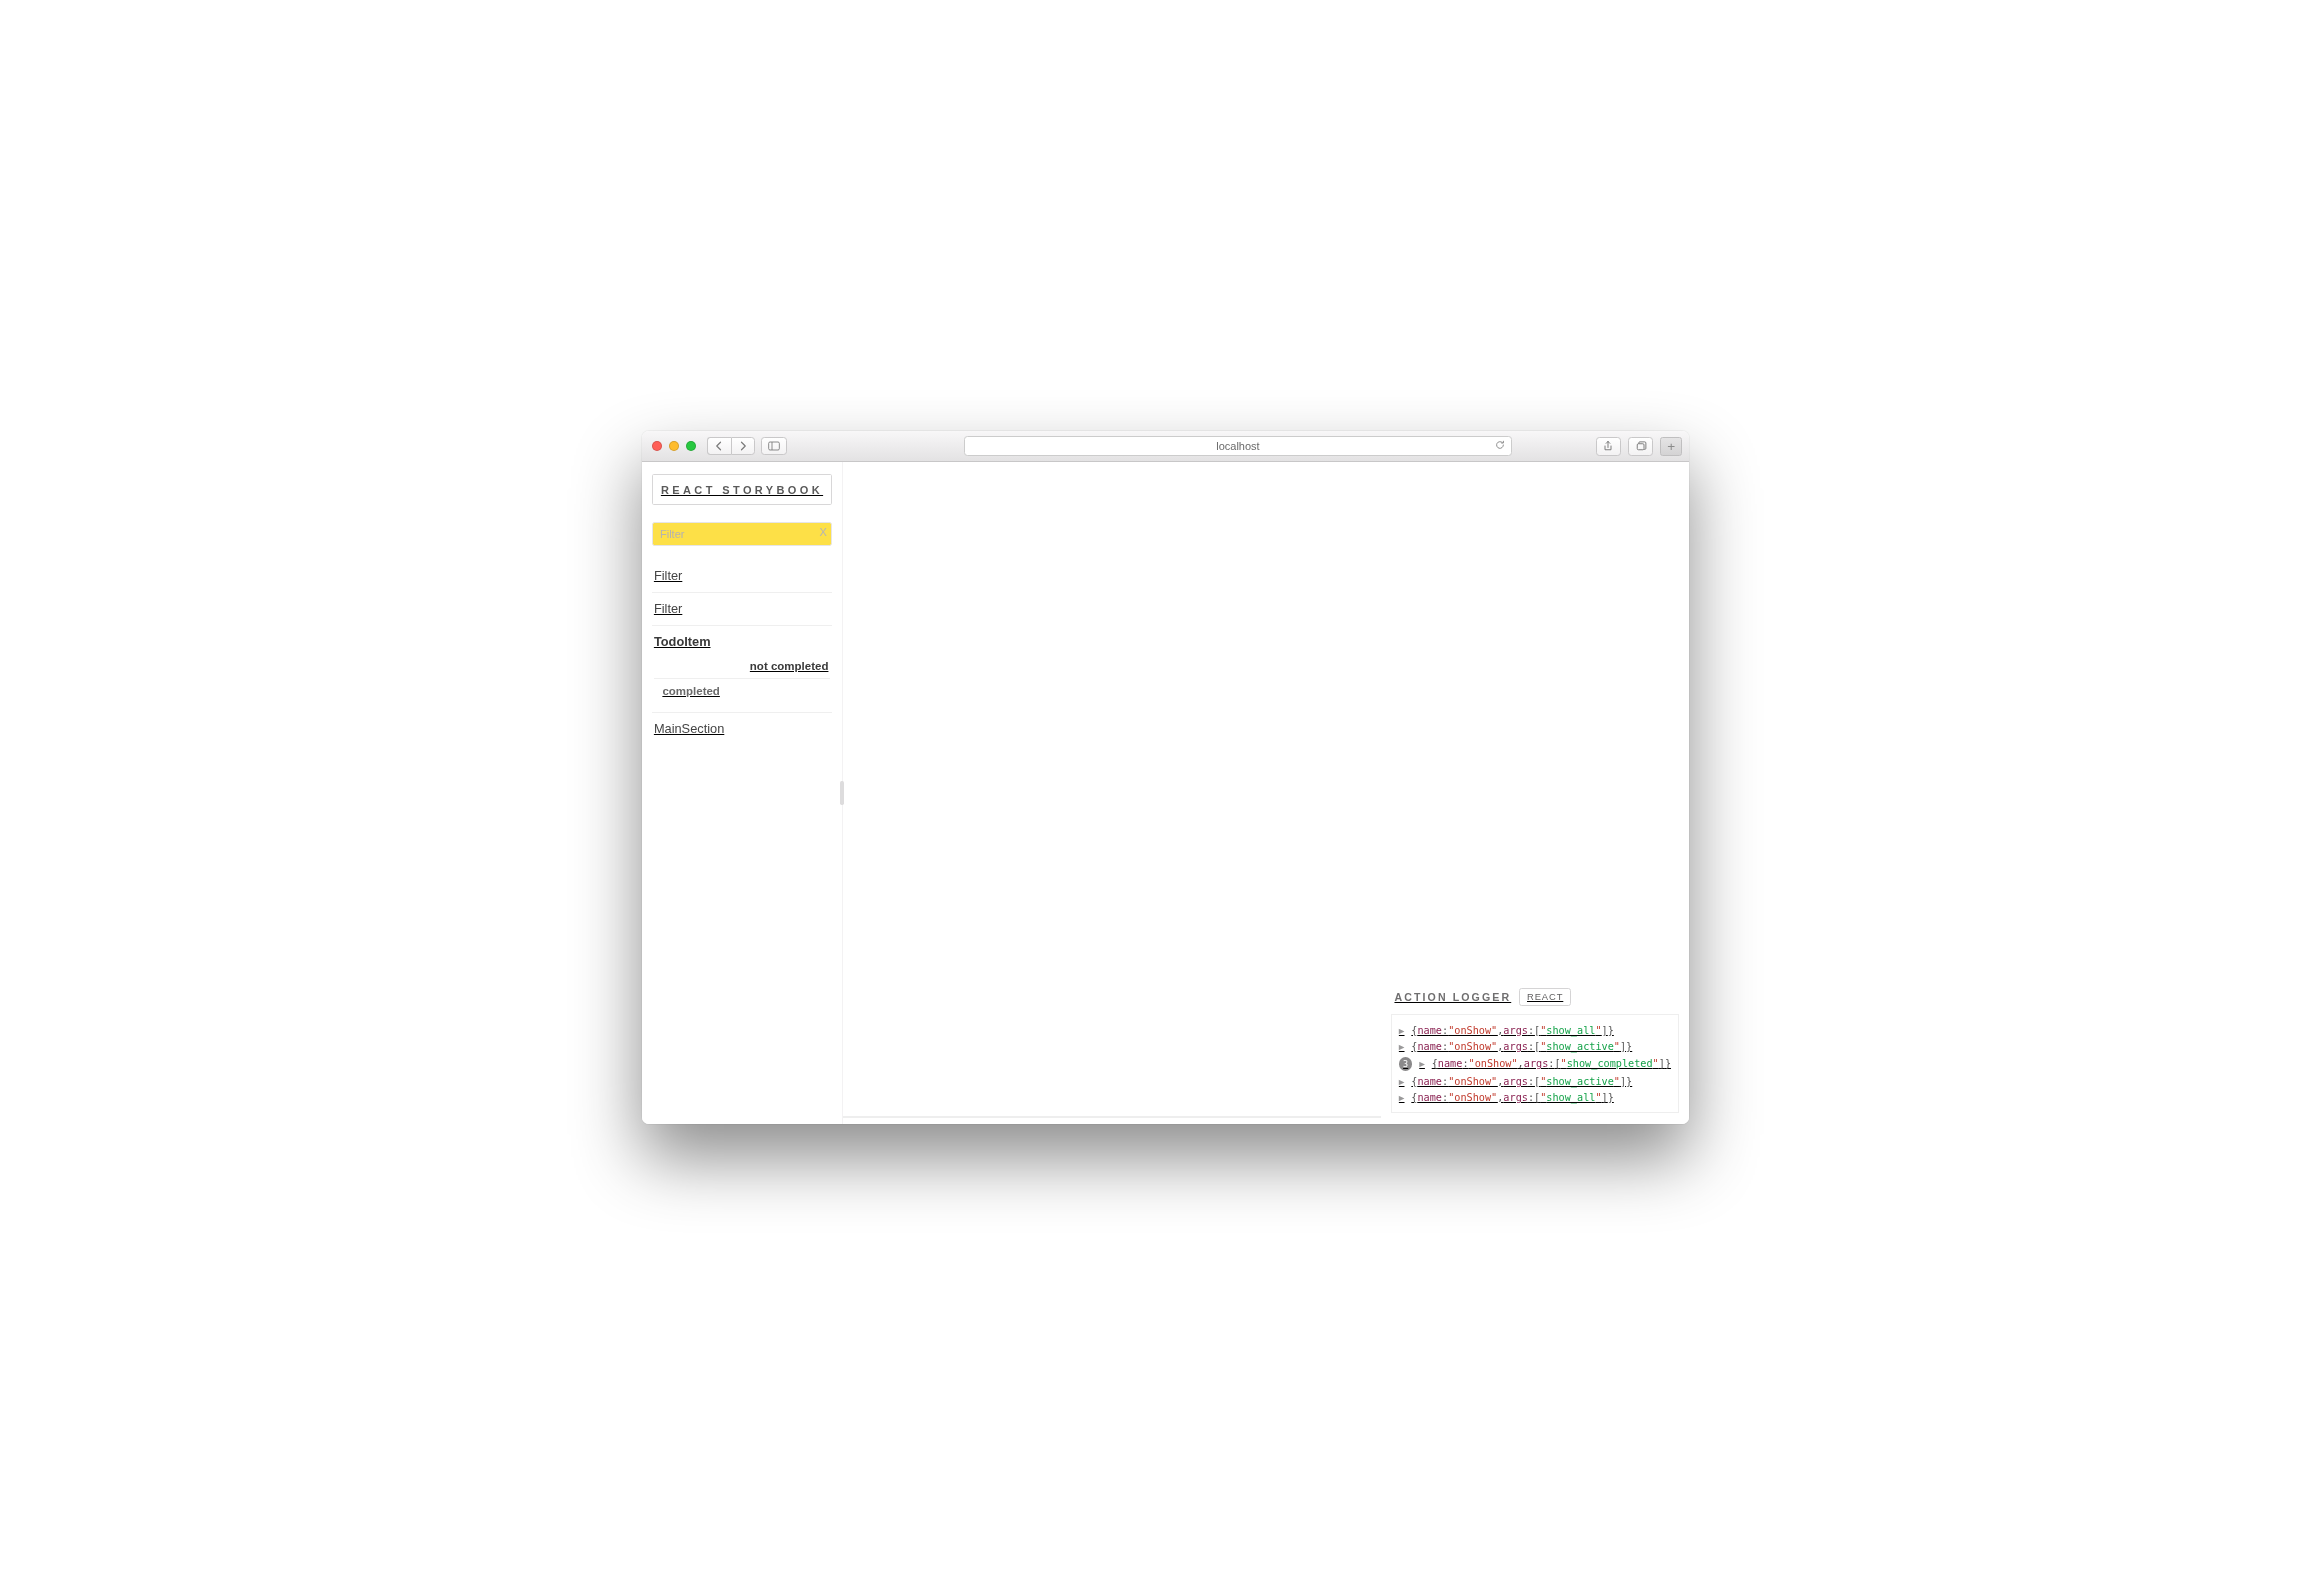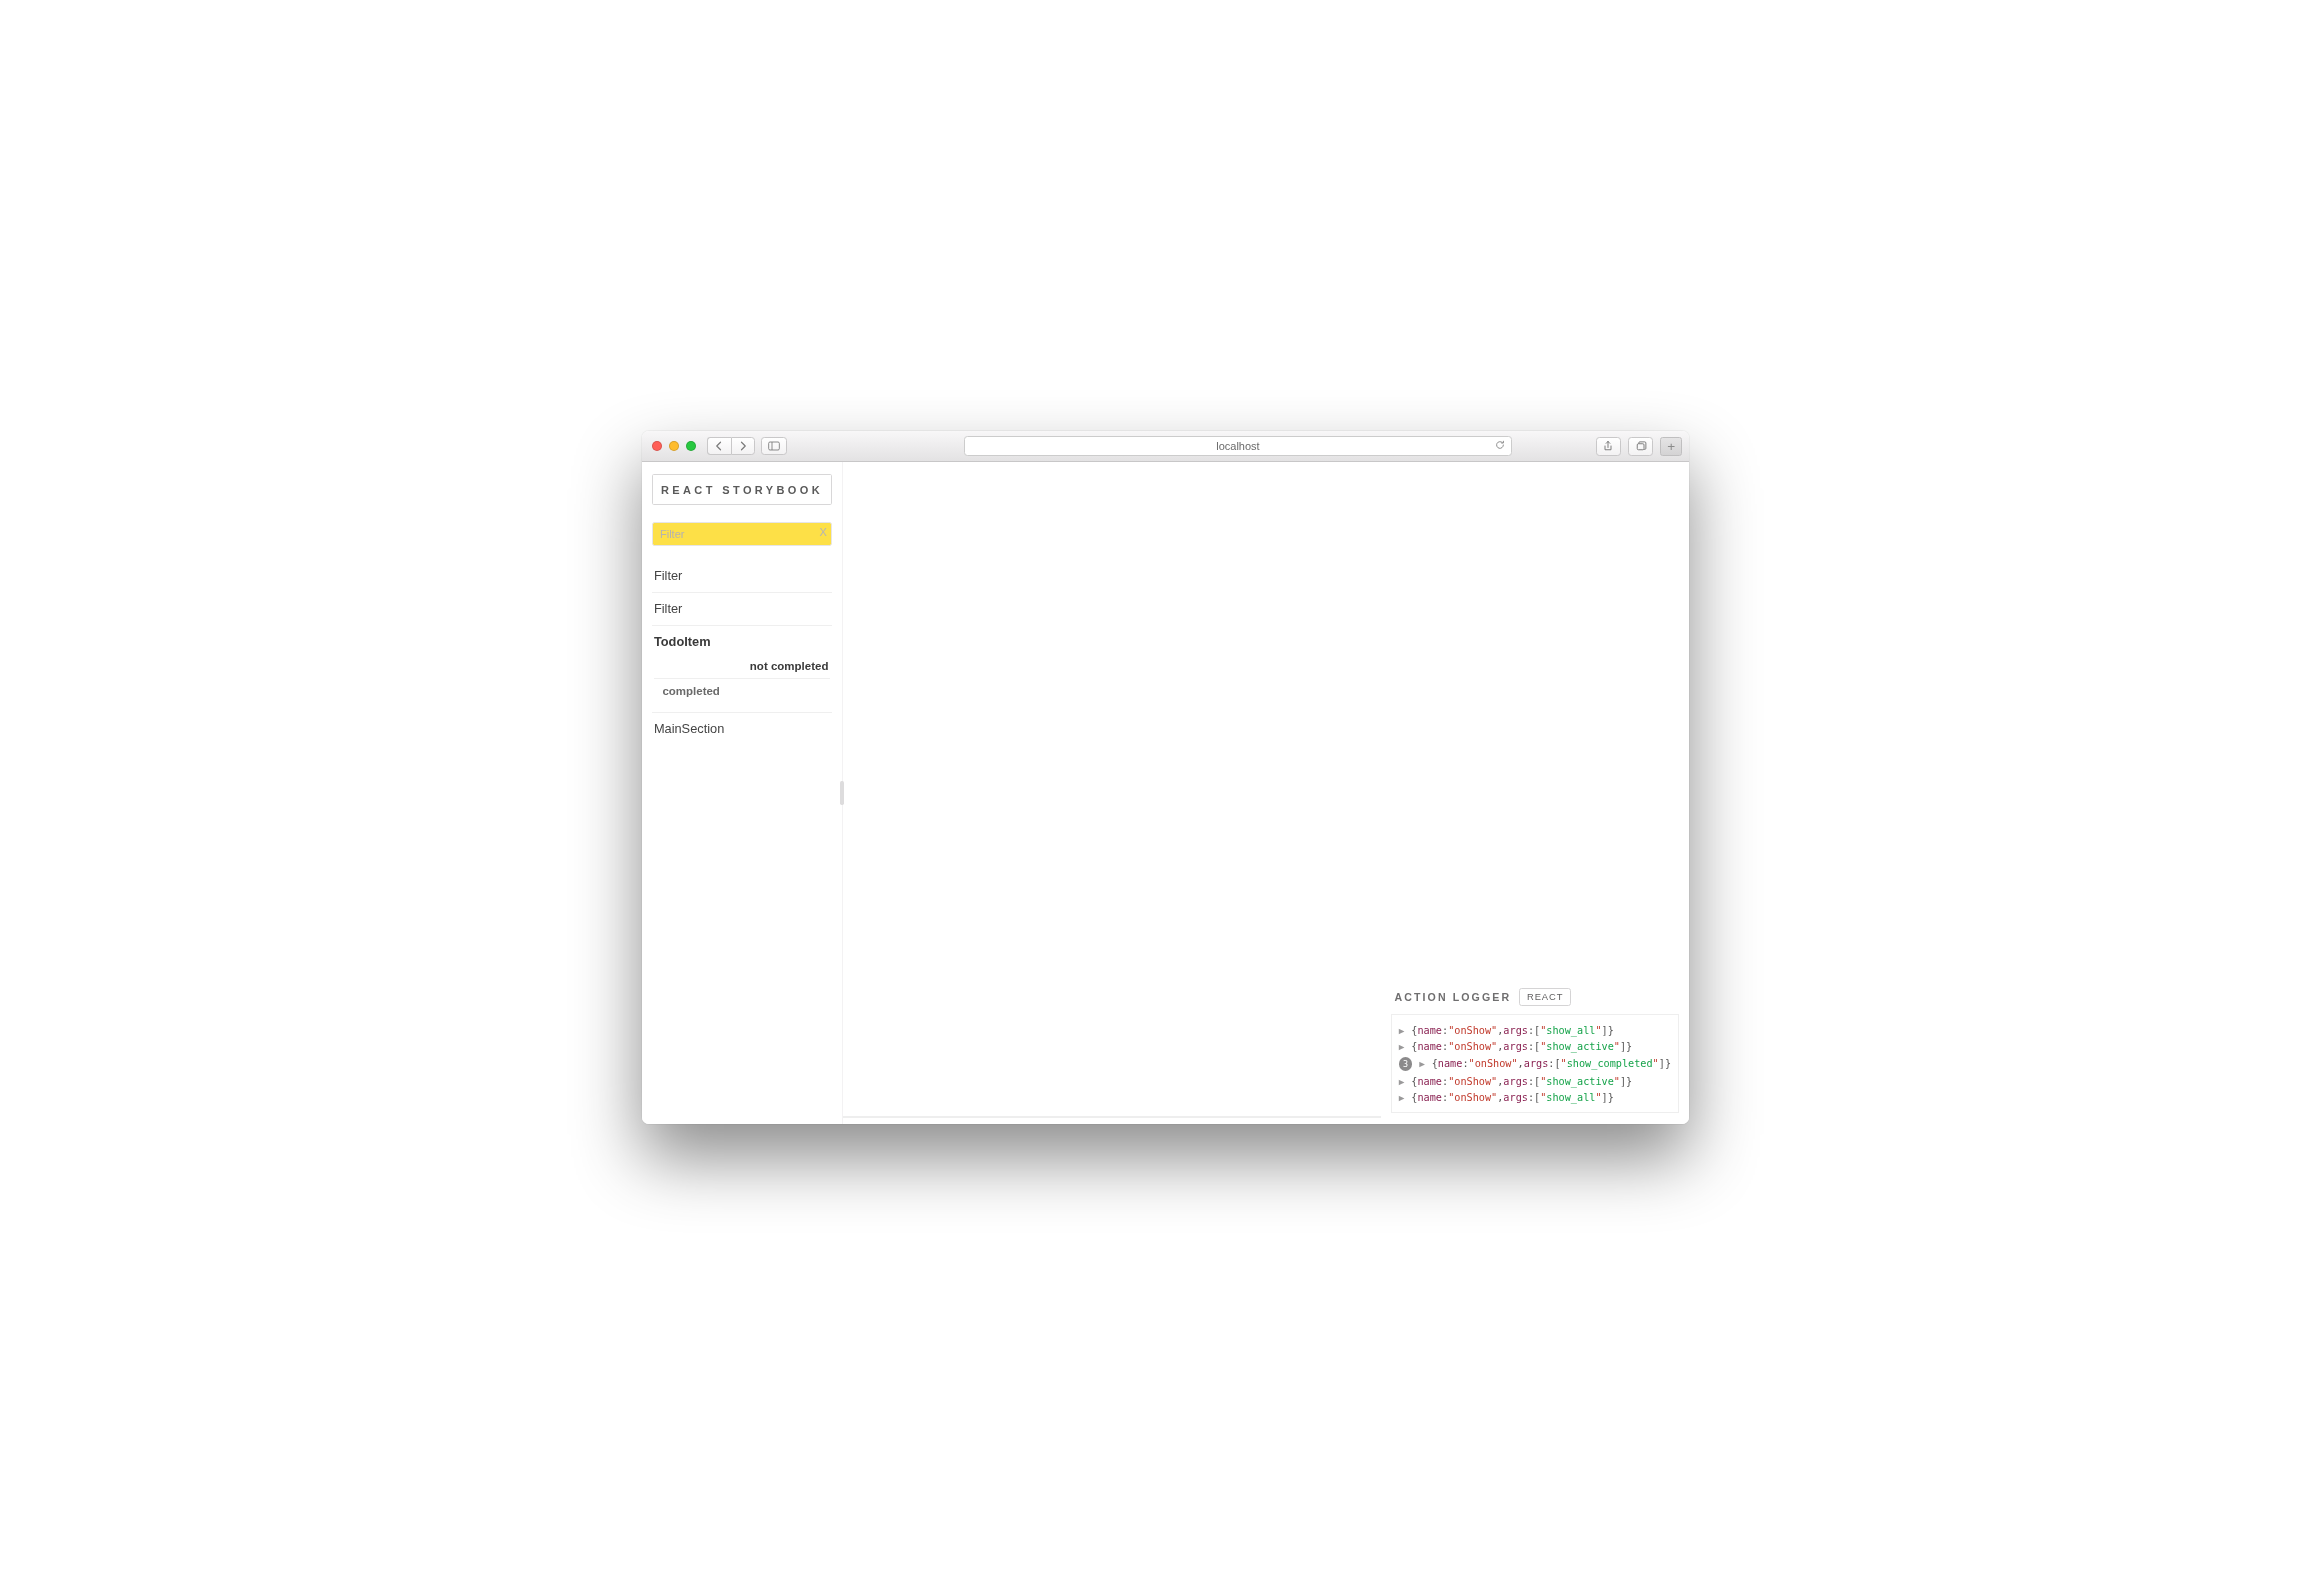--- a/index.html
+++ b/index.html
@@ -86,20 +86,21 @@
     border-radius:2.6px;
     display:flex;align-items:center;justify-content:center;
     color:#8a8a8a; font-size:13.6px; font-weight:300;
   }
   
   .content {
     flex:1;
     display:flex;
     background:#fff;
     overflow:hidden;
+    text-decoration:underline;
   }
   .sidebar {
     width: 201px;
     border-right:0.9px solid #f3f2f3;
     padding: 12px 10.2px;
     font-size:12px;
     color:#444;
   }
   .brand {
     border:0.9px solid #d8d7d8;

